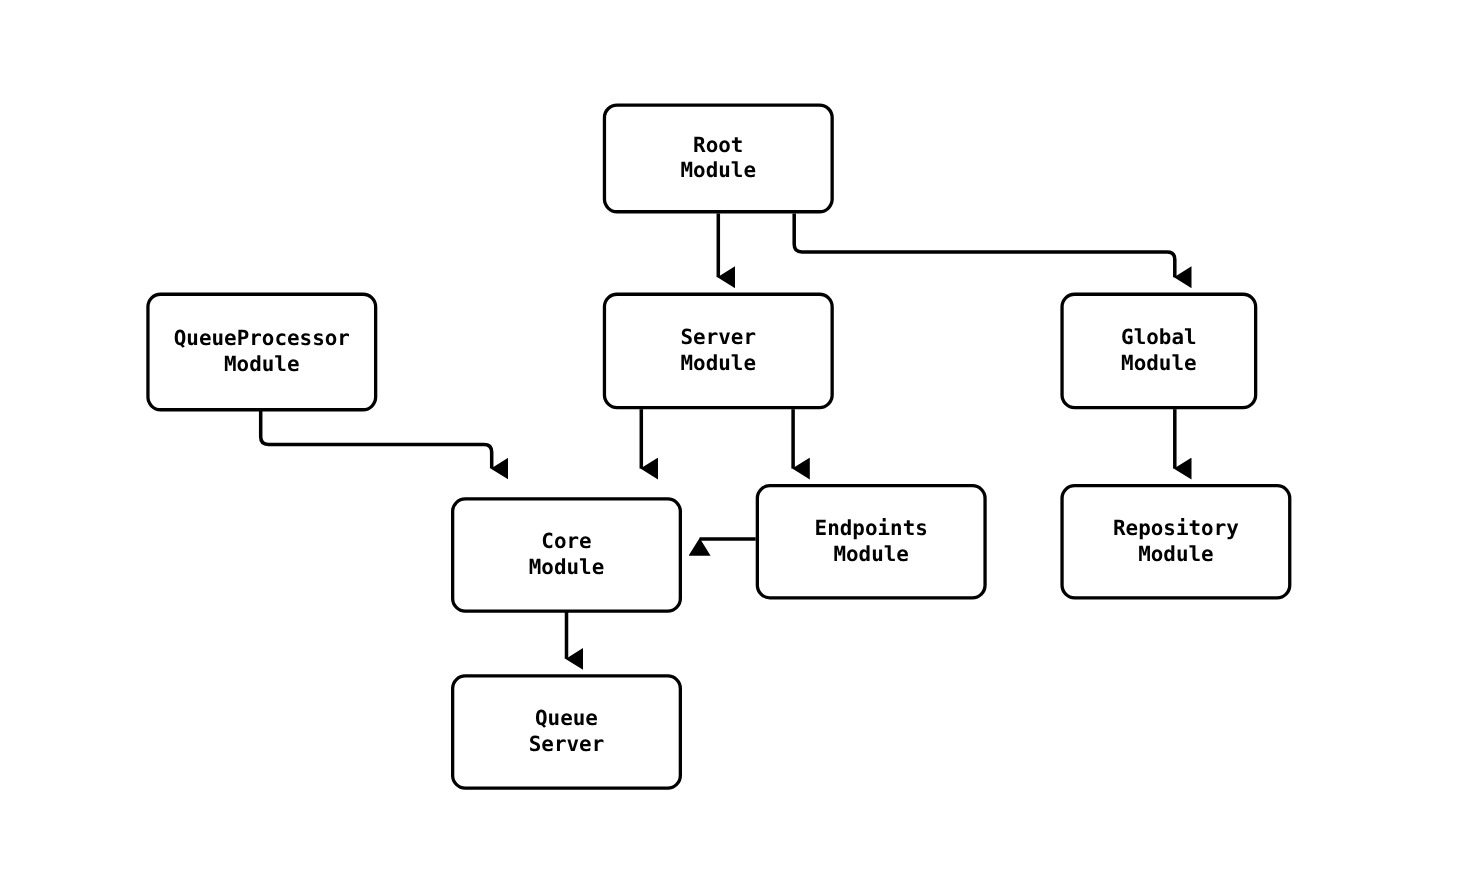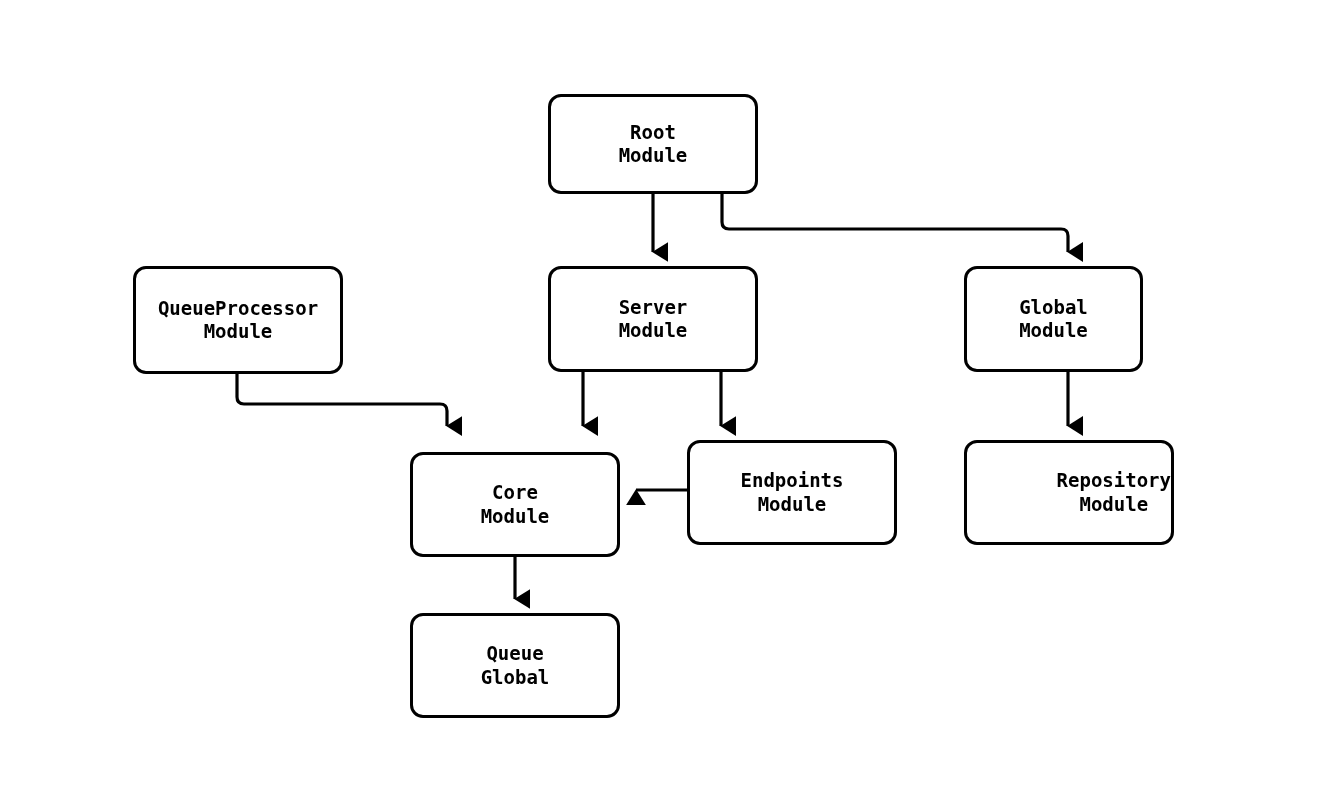--- a/index.html
+++ b/index.html
@@ -103,23 +103,23 @@
   <div class="node" style="left:410px; top:452px; width:210px; height:105px;">
     <span class="node-label">Core
 Module</span>
   </div>
 
   <div class="node" style="left:687px; top:440px; width:210px; height:105px;">
     <span class="node-label">Endpoints
 Module</span>
   </div>
 
-  <div class="node" style="left:964px; top:440px; width:210px; height:105px;justify-content:flex-end;">
+  <div class="node" style="left:964px; top:440px; width:210px; height:105px;">
     <span class="node-label">Repository
 Module</span>
   </div>
 
   <div class="node" style="left:410px; top:613px; width:210px; height:105px;">
     <span class="node-label">Queue
-Global</span>
+Server</span>
   </div>
 
 </div>
 
 </body></html>

